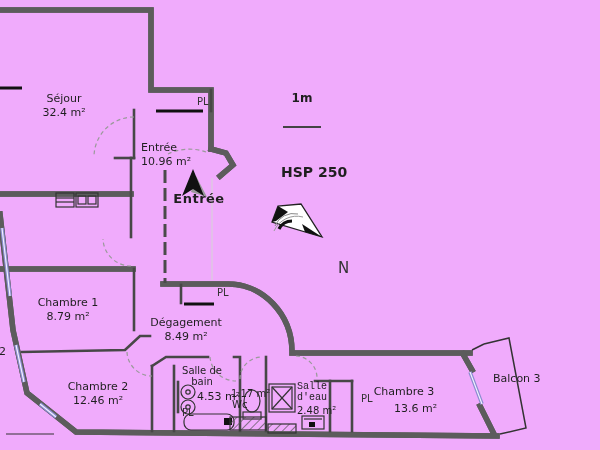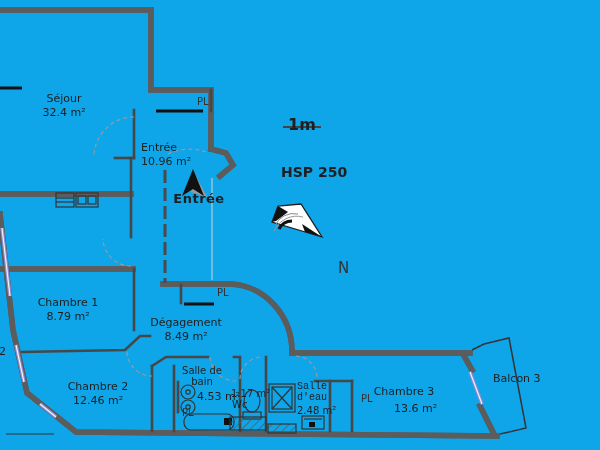--- a/index.html
+++ b/index.html
@@ -1,16 +1,16 @@
 <!DOCTYPE html>
 <html><head>
 <meta charset="utf-8">
 <style>
   html,body{margin:0;padding:0;background:#fff;}
-  .stage{position:relative;width:600px;height:450px;background:#0ea5e9;overflow:hidden;
+  .stage{position:relative;width:600px;height:450px;background:#f0abfc;overflow:hidden;
          font-family:"DejaVu Sans","Liberation Sans",sans-serif;}
   .stage svg{position:absolute;left:0;top:0;}
   .lbl{position:absolute;font-size:11px;color:#1f1f1f;line-height:1.3;white-space:nowrap;}
   .lbl .nm,.lbl .area{display:block;}
   .center{text-align:center;}
   .wrap{white-space:normal;}
   .small{font-size:10px;}
   .tiny{font-size:10px;color:#333;padding-left:27px;}
   .bold{font-weight:bold;}
   
@@ -212,21 +212,21 @@
 
   <div class="lbl" style="left:493px;top:372px;">
     <span>Balcon 3</span>
   </div>
 
   <div class="lbl tiny" style="left:170px;top:95px;"><span>PL</span></div>
   <div class="lbl tiny" style="left:190px;top:286px;"><span>PL</span></div>
   <div class="lbl tiny" style="left:155px;top:406px;"><span>PL</span></div>
   <div class="lbl tiny" style="left:334px;top:392px;"><span>PL</span></div>
 
-  <div class="lbl bold center" style="left:284px;top:115px;width:36px;font-size:16px;">
+  <div class="lbl bold center" style="left:284px;top:91px;width:36px;font-size:12px;">
     <span>1m</span>
   </div>
 
   <div class="lbl bold" style="left:281px;top:163px;font-size:14px;">
     <span>HSP 250</span>
   </div>
 
   <div class="lbl" style="left:338px;top:259px;font-size:15px;color:#333;">
     <span>N</span>
   </div>

